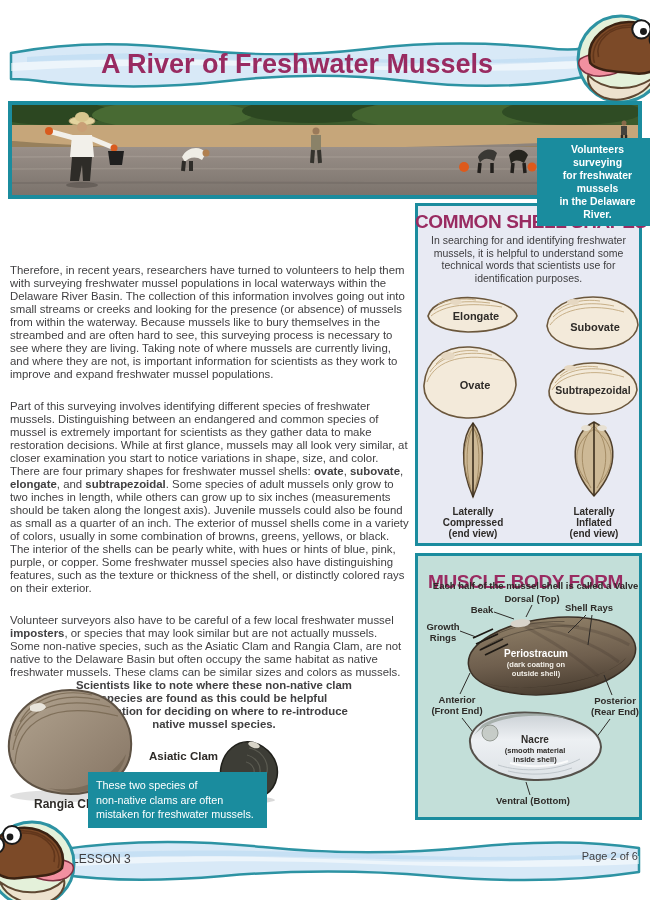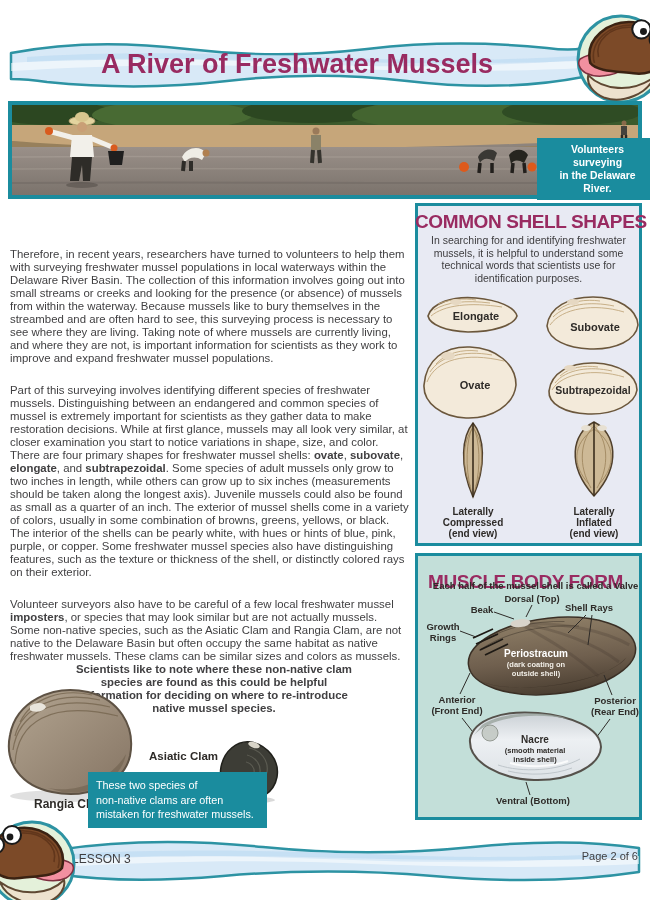--- a/index.html
+++ b/index.html
@@ -20,21 +20,21 @@
     left:8px;top:101px;width:626px;height:90px;
     border:4px solid #1B8C9E;background:#8d847d;
   }
   .photo-caption{
     left:537px;top:138px;width:101px;padding:5px 10px;
     background:#1A8C9E;color:#ffffff;font-size:10.4px;line-height:13px;
     text-align:center;font-weight:bold;z-index:5;
   }
   
   .article{left:10px;top:248px;width:400px;font-size:11.4px;line-height:13px;color:#414042;}
-  .article p{margin:0 0 19px 0;}
+  .article p{margin:16px 0 19px 0;}
   .article .b{font-weight:bold;}
   .p3-wrap{margin:0 0 0 58px;width:292px;text-align:center;font-weight:bold;}
   
   .box1{
     left:415px;top:203px;width:227px;height:343px;box-sizing:border-box;
     background:#E8EAF3;border:3px solid #1B8C9E;
   }
   .box2{
     left:415px;top:553px;width:227px;height:267px;box-sizing:border-box;
     background:#C3DFD9;border:3px solid #1B8C9E;
@@ -151,20 +151,21 @@
     <g>
       <circle cx="612" cy="18" r="2.5" fill="#8A6A4A"></circle>
       <rect x="609" y="21" width="6" height="9" fill="#44423C"></rect>
       <path d="M610,30 L610,38 M614,30 L614,38" stroke="#2A2824" stroke-width="2.5"></path>
     </g>
   </svg>
 </div>
 
 <div class="abs photo-caption">
   <div>Volunteers surveying</div>
+  <div>for freshwater mussels</div>
   <div>in the Delaware River.</div>
 </div>
 
 <div class="abs article">
   <p>Therefore, in recent years, researchers have turned to volunteers to help them with surveying freshwater mussel populations in local waterways within the Delaware River Basin. The collection of this information involves going out into small streams or creeks and looking for the presence (or absence) of mussels from within the waterway. Because mussels like to bury themselves in the streambed and are often hard to see, this surveying process is necessary to see where they are living. Taking note of where mussels are currently living, and where they are not, is important information for scientists as they work to improve and expand freshwater mussel populations.</p>
   <p><span>Part of this surveying involves identifying different species of freshwater mussels. Distinguishing between an endangered and common species of mussel is extremely important for scientists as they gather data to make restoration decisions. While at first glance, mussels may all look very similar, at closer examination you start to notice variations in shape, size, and color. There are four primary shapes for freshwater mussel shells: </span><span class="b">ovate</span><span>, </span><span class="b">subovate</span><span>, </span><span class="b">elongate</span><span>, and </span><span class="b">subtrapezoidal</span><span>. Some species of adult mussels only grow to two inches in length, while others can grow up to six inches (measurements should be taken along the longest axis). Juvenile mussels could also be found as small as a quarter of an inch. The exterior of mussel shells come in a variety of colors, usually in some combination of browns, greens, yellows, or black. The interior of the shells can be pearly white, with hues or hints of blue, pink, purple, or copper. Some freshwater mussel species also have distinguishing features, such as the texture or thickness of the shell, or distinctly colored rays on their exterior.</span></p>
   <p style="margin-bottom:0;"><span>Volunteer surveyors also have to be careful of a few local freshwater mussel </span><span class="b">imposters</span><span>, or species that may look similar but are not actually mussels. Some non-native species, such as the Asiatic Clam and Rangia Clam, are not native to the Delaware Basin but often occupy the same habitat as native freshwater mussels. These clams can be similar sizes and colors as mussels.</span></p>
   <div class="p3-wrap">Scientists like to note where these non-native clam species are found as this could be helpful information for deciding on where to re-introduce native mussel species.</div>
 </div>
 

